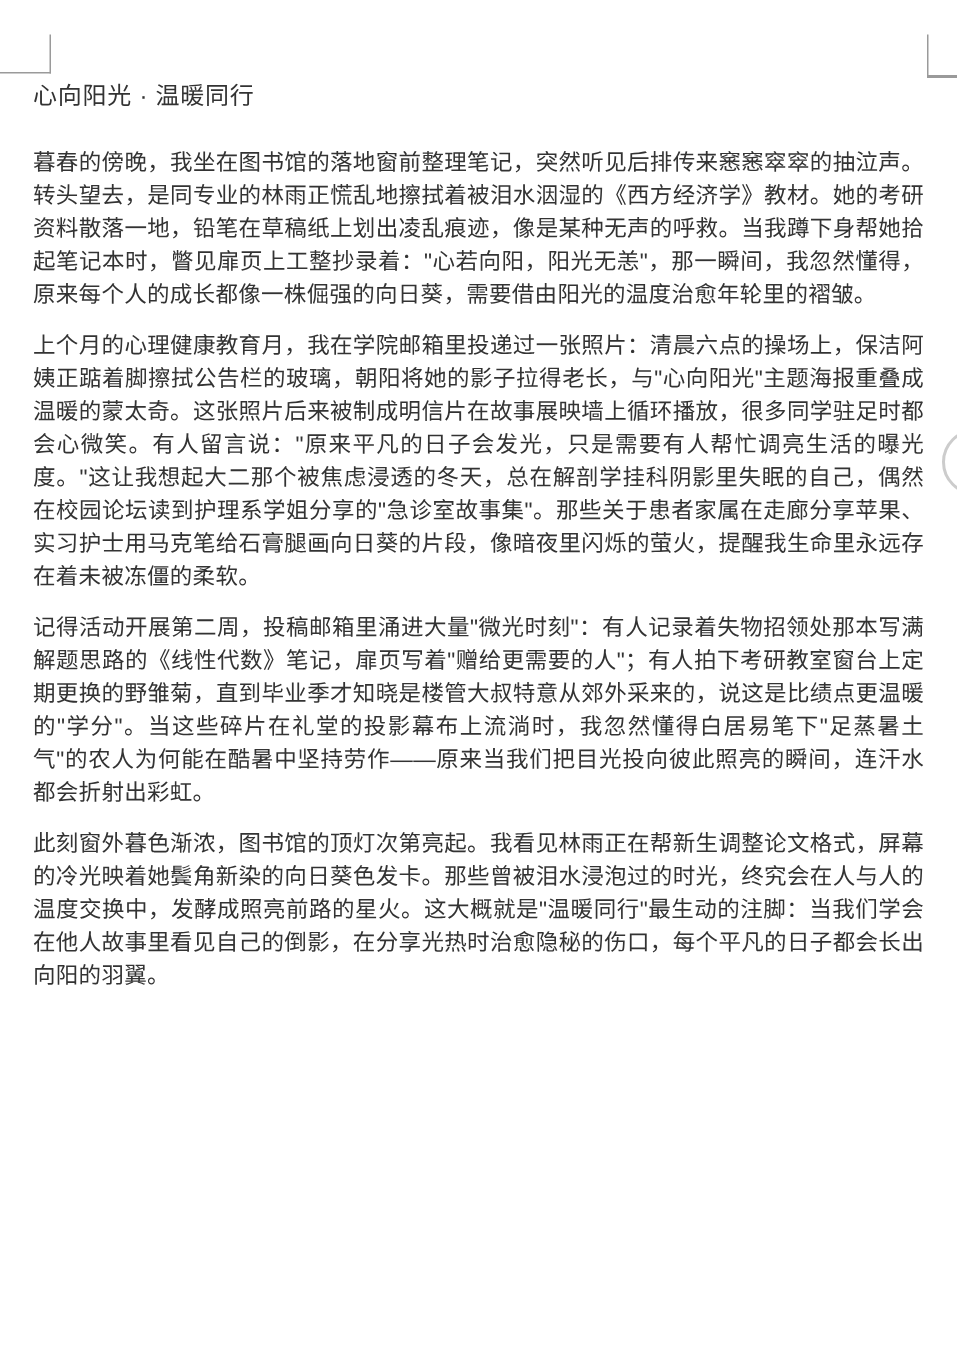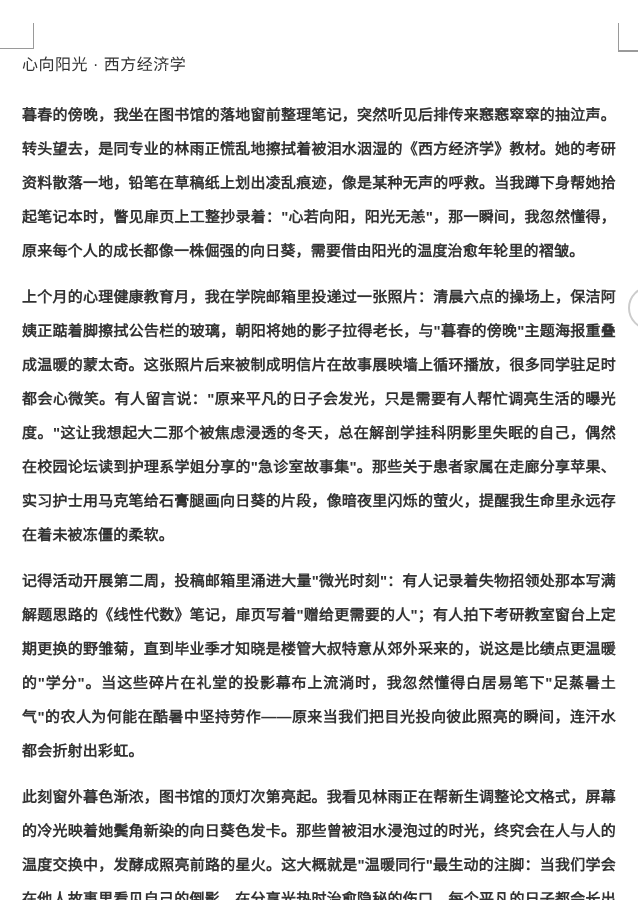--- a/index.html
+++ b/index.html
@@ -45,25 +45,24 @@
   }
   .doc-title {
     font-size: 16px;
     font-weight: 400;
     line-height: 20px;
     margin: 0 0 23px 0;
     letter-spacing: 0.5px;
   }
   .doc-paragraph {
     font-size: 15px;
-    line-height: 34px;
+    line-height: 22px;
     margin: 0 0 12px 0;
     text-align: justify;
     letter-spacing: 0.2px;
-    font-weight: bold;
   }
   
   .floating-arc {
     position: absolute;
     left: 628px;
     top: 286px;
     width: 44px;
     height: 44px;
     box-sizing: border-box;
     border: 2px solid var(--arc, #cccccc);
@@ -73,25 +72,25 @@
 </style>
 </head>
 <body>
 
 <div class="page">
 
   <div class="crop-mark tl"></div>
   <div class="crop-mark tr"></div>
 
   <div class="content">
-    <h1 class="doc-title">心向阳光 · 西方经济学</h1>
+    <h1 class="doc-title">心向阳光 · 温暖同行</h1>
 
     <p class="doc-paragraph">暮春的傍晚，我坐在图书馆的落地窗前整理笔记，突然听见后排传来窸窸窣窣的抽泣声。转头望去，是同专业的林雨正慌乱地擦拭着被泪水洇湿的《西方经济学》教材。她的考研资料散落一地，铅笔在草稿纸上划出凌乱痕迹，像是某种无声的呼救。当我蹲下身帮她拾起笔记本时，瞥见扉页上工整抄录着："心若向阳，阳光无恙"，那一瞬间，我忽然懂得，原来每个人的成长都像一株倔强的向日葵，需要借由阳光的温度治愈年轮里的褶皱。</p>
 
-    <p class="doc-paragraph">上个月的心理健康教育月，我在学院邮箱里投递过一张照片：清晨六点的操场上，保洁阿姨正踮着脚擦拭公告栏的玻璃，朝阳将她的影子拉得老长，与"暮春的傍晚"主题海报重叠成温暖的蒙太奇。这张照片后来被制成明信片在故事展映墙上循环播放，很多同学驻足时都会心微笑。有人留言说："原来平凡的日子会发光，只是需要有人帮忙调亮生活的曝光度。"这让我想起大二那个被焦虑浸透的冬天，总在解剖学挂科阴影里失眠的自己，偶然在校园论坛读到护理系学姐分享的"急诊室故事集"。那些关于患者家属在走廊分享苹果、实习护士用马克笔给石膏腿画向日葵的片段，像暗夜里闪烁的萤火，提醒我生命里永远存在着未被冻僵的柔软。</p>
+    <p class="doc-paragraph">上个月的心理健康教育月，我在学院邮箱里投递过一张照片：清晨六点的操场上，保洁阿姨正踮着脚擦拭公告栏的玻璃，朝阳将她的影子拉得老长，与"心向阳光"主题海报重叠成温暖的蒙太奇。这张照片后来被制成明信片在故事展映墙上循环播放，很多同学驻足时都会心微笑。有人留言说："原来平凡的日子会发光，只是需要有人帮忙调亮生活的曝光度。"这让我想起大二那个被焦虑浸透的冬天，总在解剖学挂科阴影里失眠的自己，偶然在校园论坛读到护理系学姐分享的"急诊室故事集"。那些关于患者家属在走廊分享苹果、实习护士用马克笔给石膏腿画向日葵的片段，像暗夜里闪烁的萤火，提醒我生命里永远存在着未被冻僵的柔软。</p>
 
     <p class="doc-paragraph">记得活动开展第二周，投稿邮箱里涌进大量"微光时刻"：有人记录着失物招领处那本写满解题思路的《线性代数》笔记，扉页写着"赠给更需要的人"；有人拍下考研教室窗台上定期更换的野雏菊，直到毕业季才知晓是楼管大叔特意从郊外采来的，说这是比绩点更温暖的"学分"。当这些碎片在礼堂的投影幕布上流淌时，我忽然懂得白居易笔下"足蒸暑土气"的农人为何能在酷暑中坚持劳作——原来当我们把目光投向彼此照亮的瞬间，连汗水都会折射出彩虹。</p>
 
 
     <p class="doc-paragraph">此刻窗外暮色渐浓，图书馆的顶灯次第亮起。我看见林雨正在帮新生调整论文格式，屏幕的冷光映着她鬓角新染的向日葵色发卡。那些曾被泪水浸泡过的时光，终究会在人与人的温度交换中，发酵成照亮前路的星火。这大概就是"温暖同行"最生动的注脚：当我们学会在他人故事里看见自己的倒影，在分享光热时治愈隐秘的伤口，每个平凡的日子都会长出向阳的羽翼。</p>
   </div>
 
   <div class="floating-arc"></div>
 
 </div>

